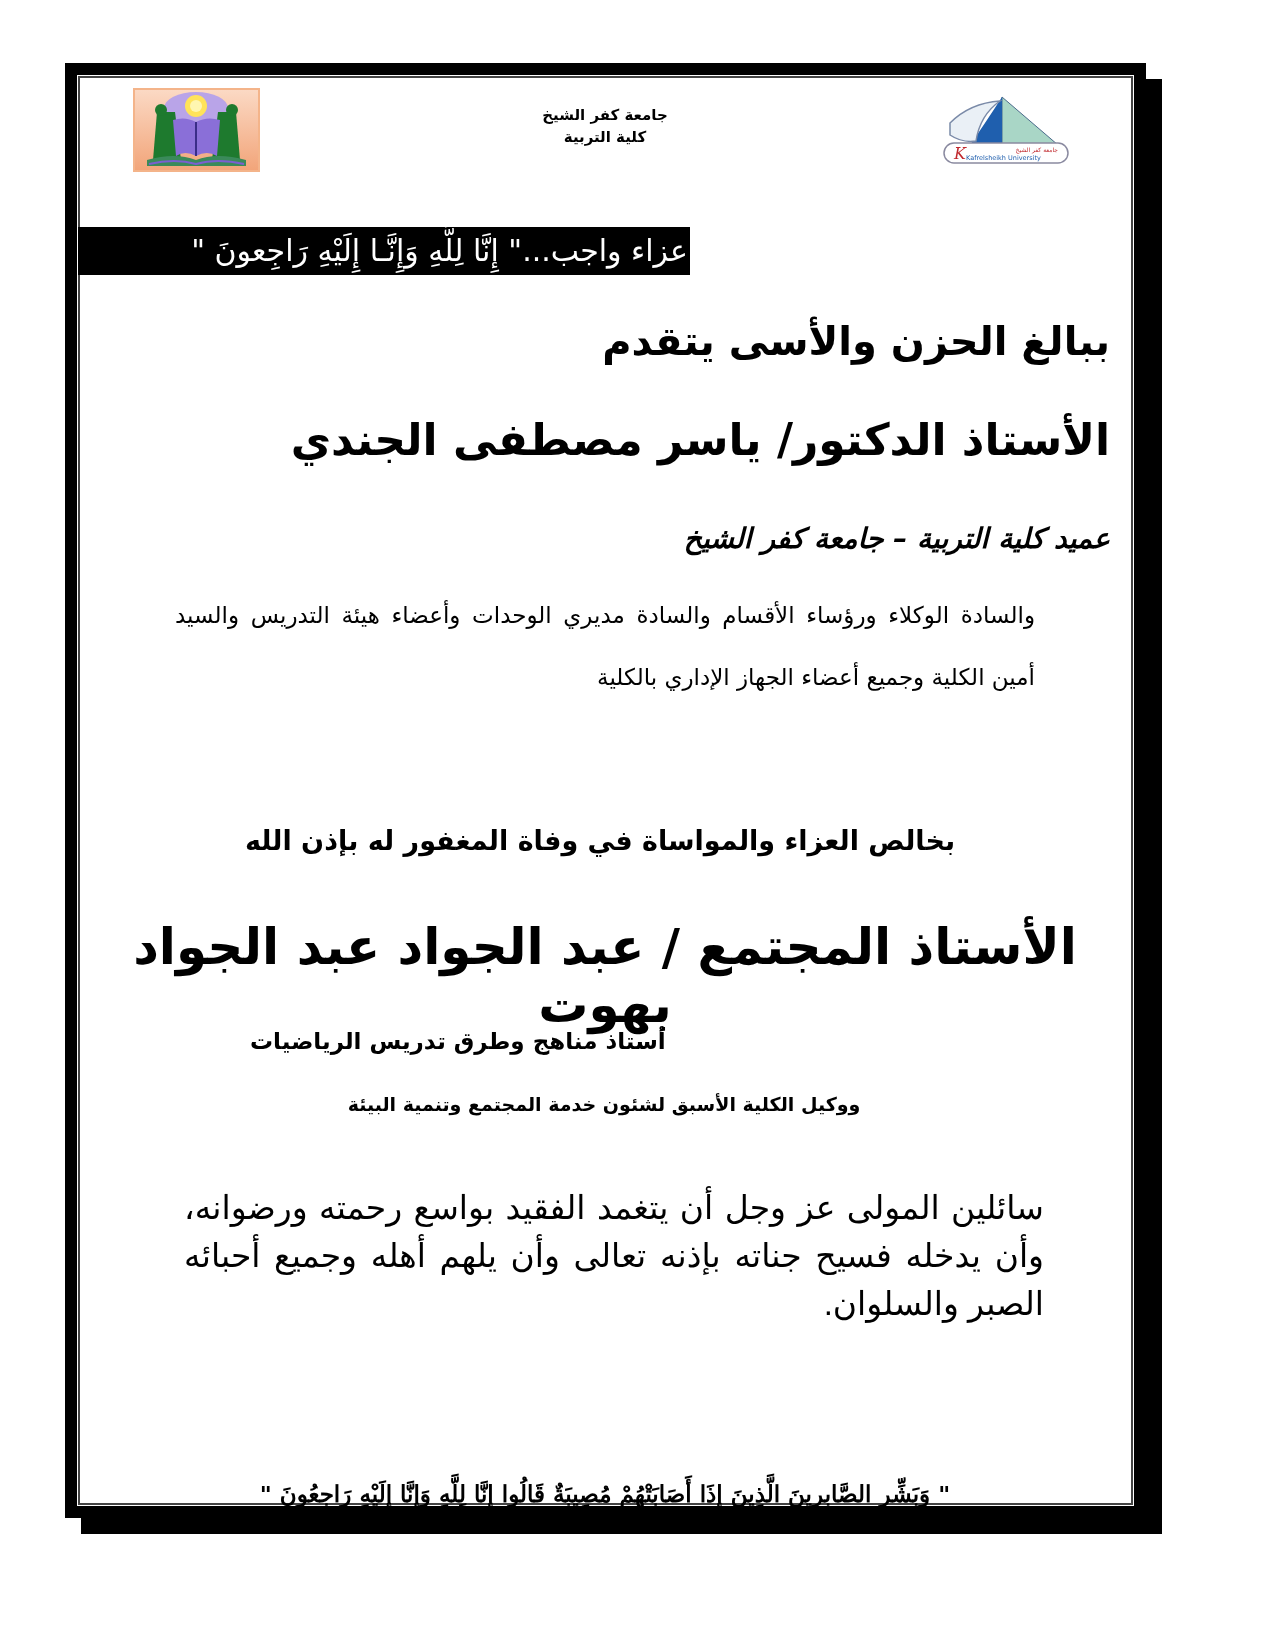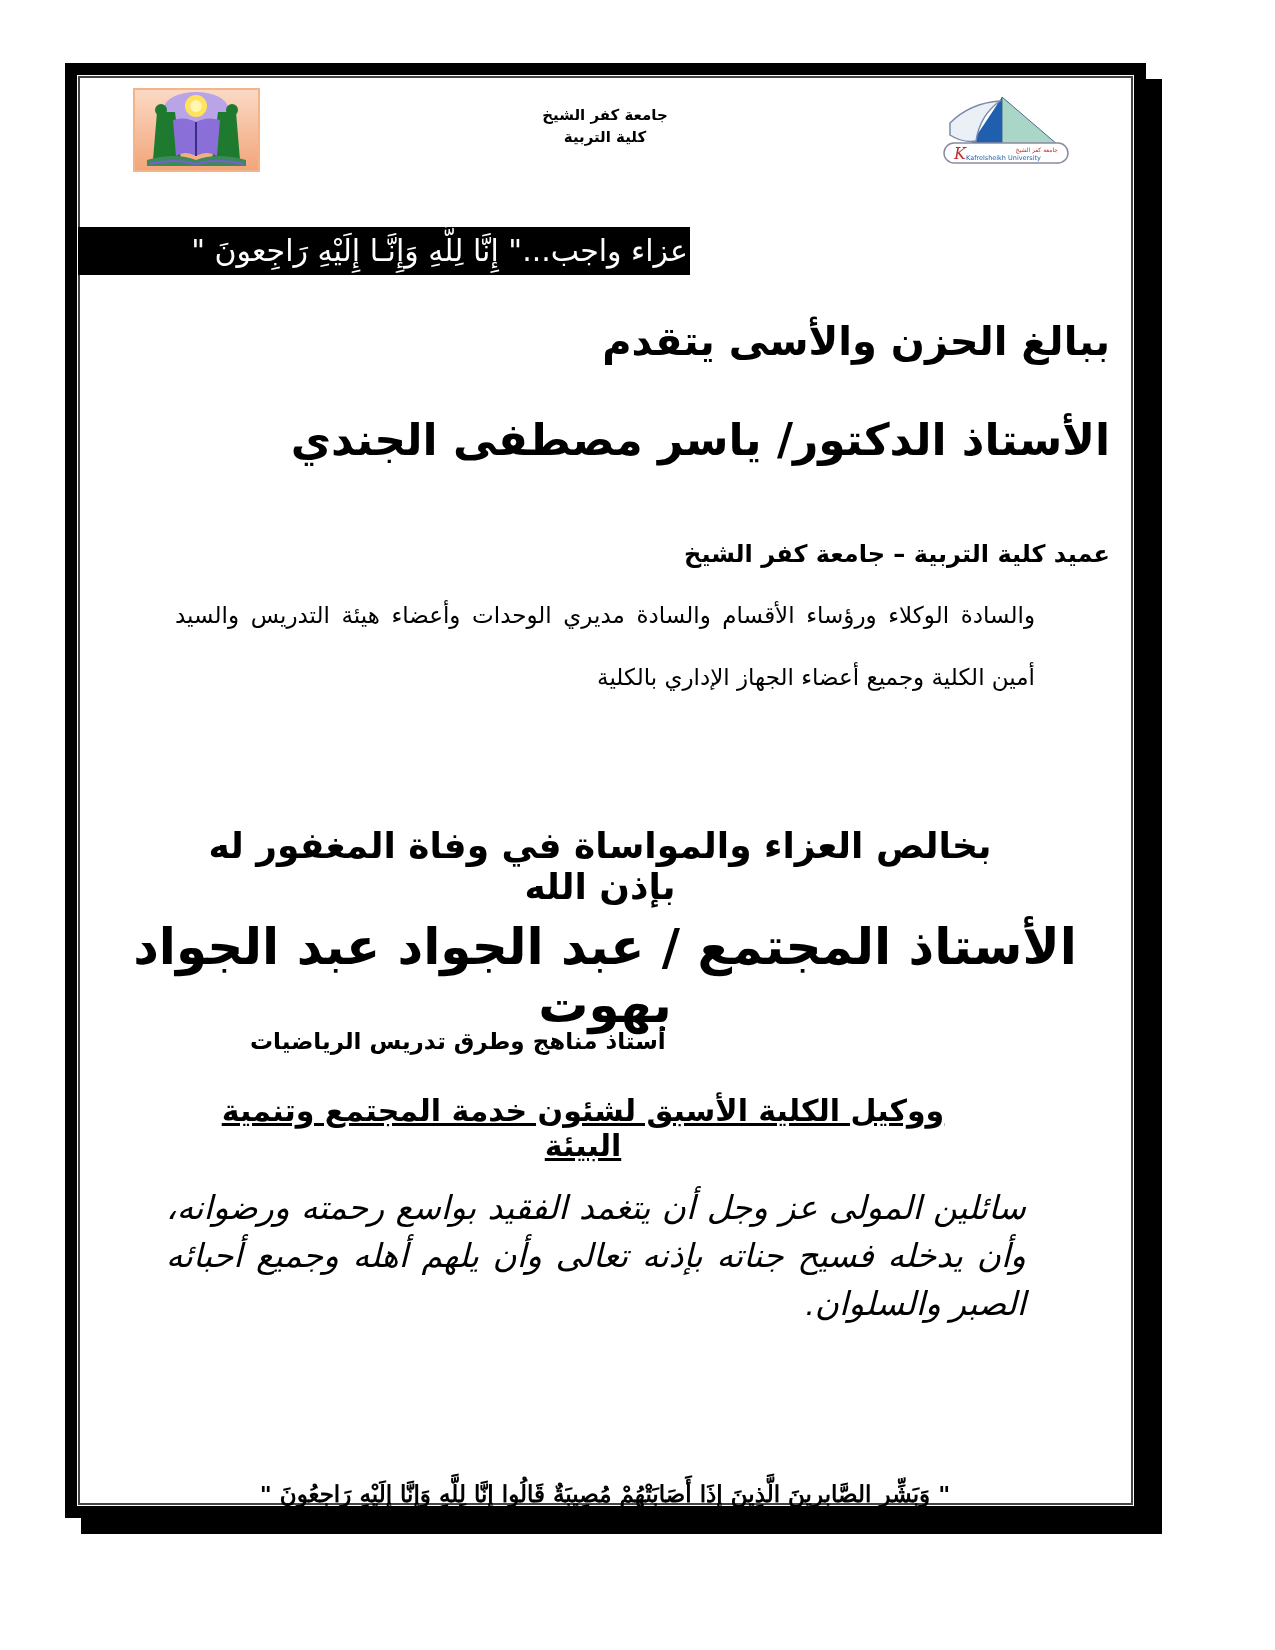--- a/index.html
+++ b/index.html
@@ -42,36 +42,36 @@
       background: #000; color: #fff;
       font-family: "DejaVu Sans", sans-serif; font-size: 30px; line-height: 48px;
       white-space: nowrap; overflow: hidden; text-align: right; padding-right: 2px; box-sizing: border-box;
     }
 
     .center { left: 100px; width: 1010px; }
     .h-bold { font-family: "DejaVu Sans", sans-serif; font-weight: bold; }
 
     .line1 { top: 318px; font-size: 40px; }
     .line2 { top: 414px; font-size: 44px; }
-    .line3 { top: 540px; font-size: 24px; }
+    .line3 { top: 522px; font-size: 28px; font-style: italic; }
 
     .body-para {
       left: 175px; width: 860px; top: 584px;
       font-family: "DejaVu Sans", sans-serif; font-weight: normal; font-size: 23px;
       line-height: 62px; text-align: justify; text-align-last: right;
     }
-    .line4 { top: 825px; font-size: 36px; left: 200px; width: 800px; }
+    .line4 { top: 825px; font-size: 27px; left: 200px; width: 800px; }
     .line5 { top: 918px; font-size: 50px; left: 100px; width: 1010px; }
     .line6 { top: 1028px; font-size: 23px; left: 250px; width: 750px; }
-    .line7 { top: 1093px; font-size: 30px; left: 183px; width: 800px; text-decoration: underline; }
+    .line7 { top: 1093px; font-size: 19px; left: 204px; width: 800px; }
 
     .prayer {
-      left: 166px; width: 860px; top: 1184px;
+      left: 184px; width: 860px; top: 1184px;
       font-family: "Liberation Sans", sans-serif; font-size: 33px; line-height: 48px;
-      text-align: justify; text-align-last: right; font-style: italic;
+      text-align: justify; text-align-last: right;
     }
     .verse {
       left: 200px; width: 810px; top: 1480px;
       font-family: "DejaVu Serif", serif; font-weight: bold; font-size: 23px; text-align: center;
       white-space: nowrap;
     }
   </style>
 </head>
 <body>
 

